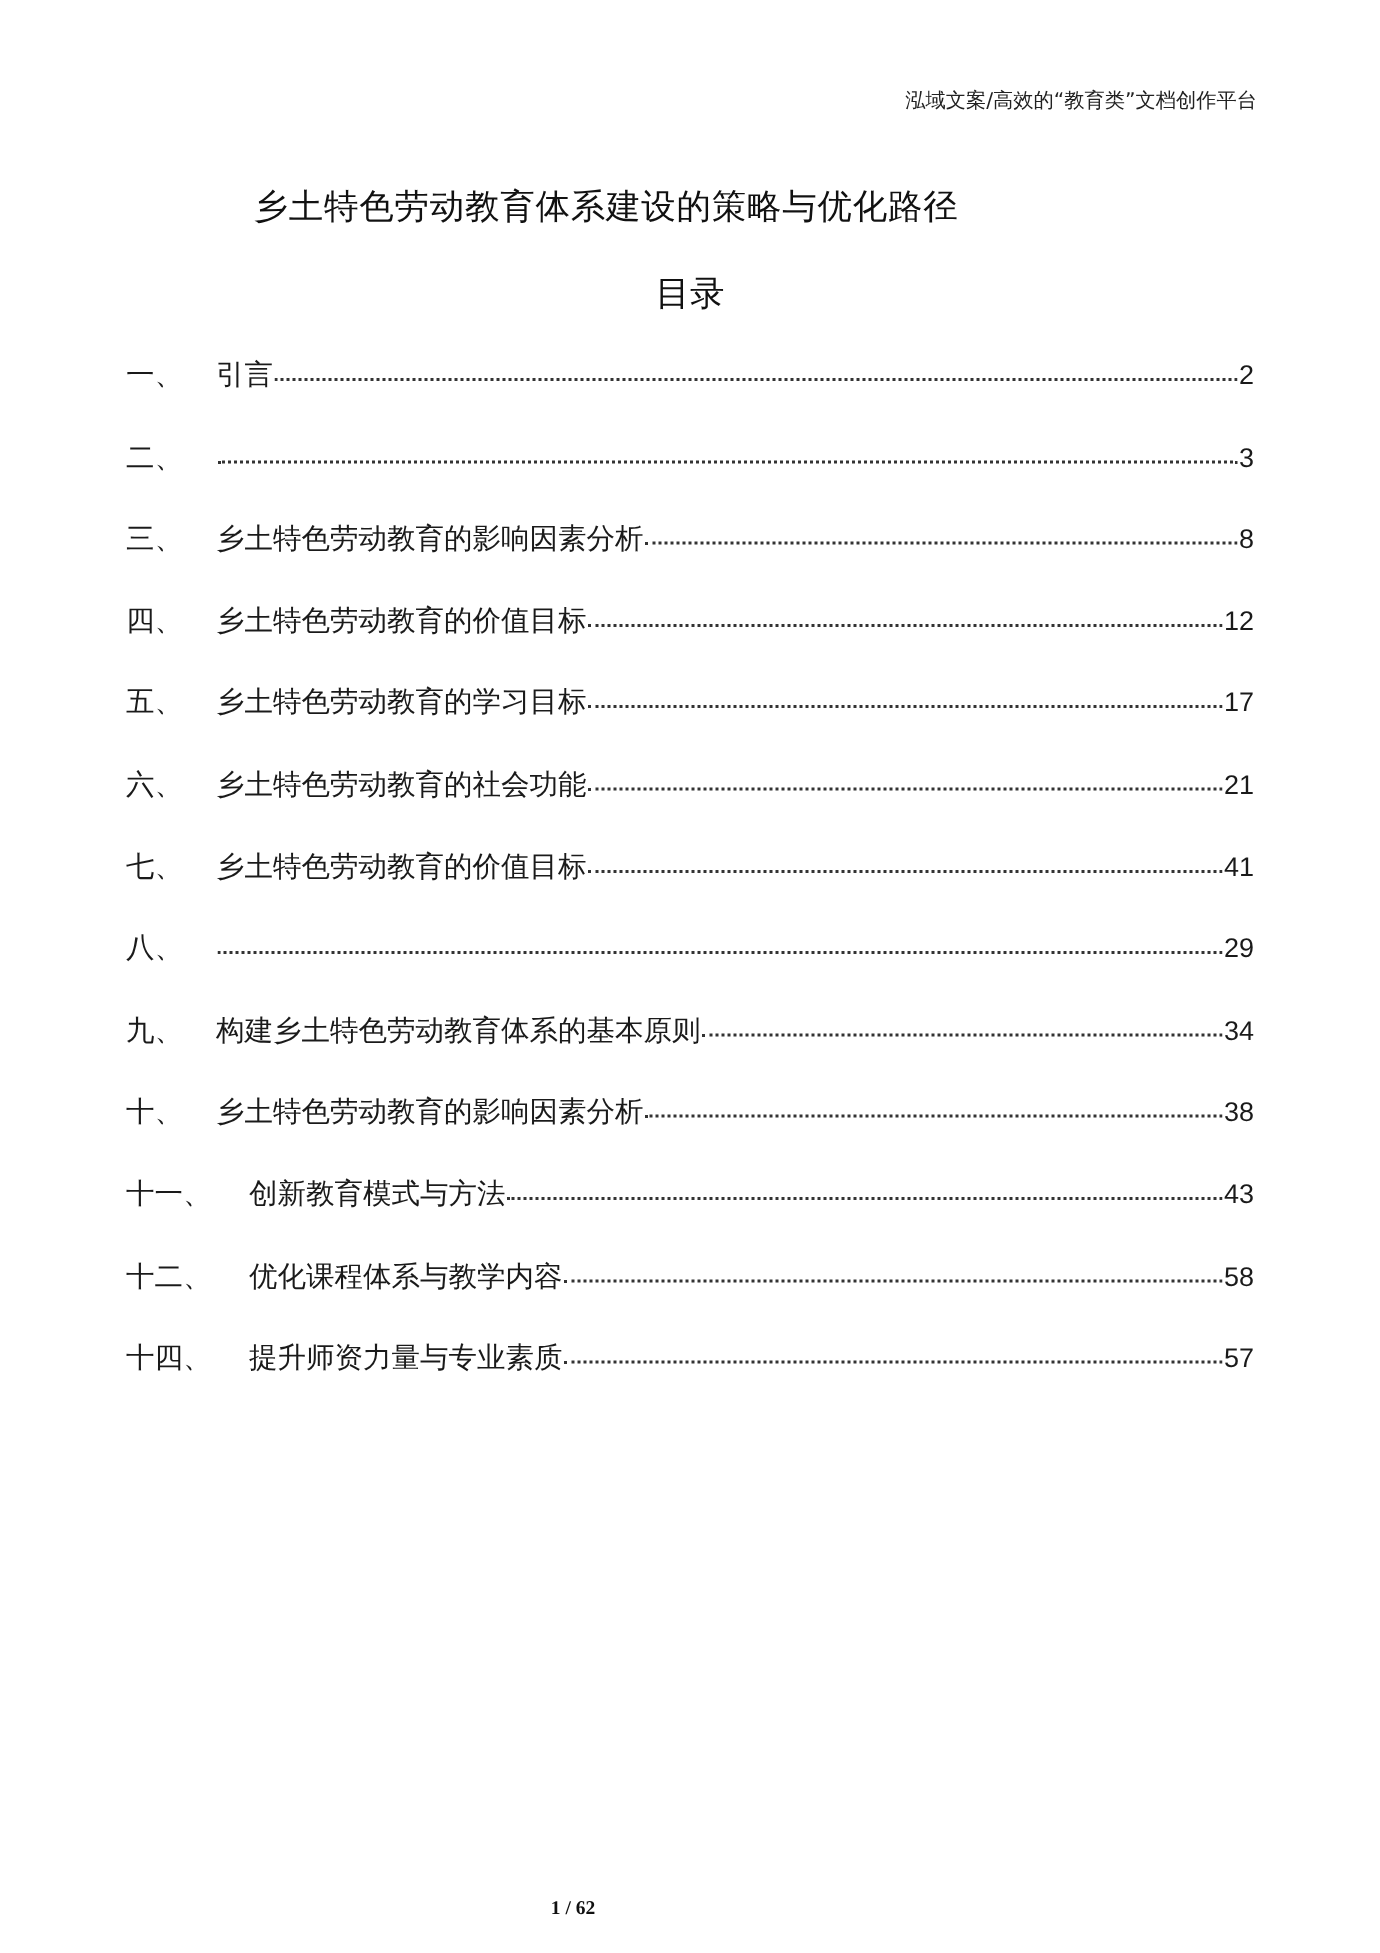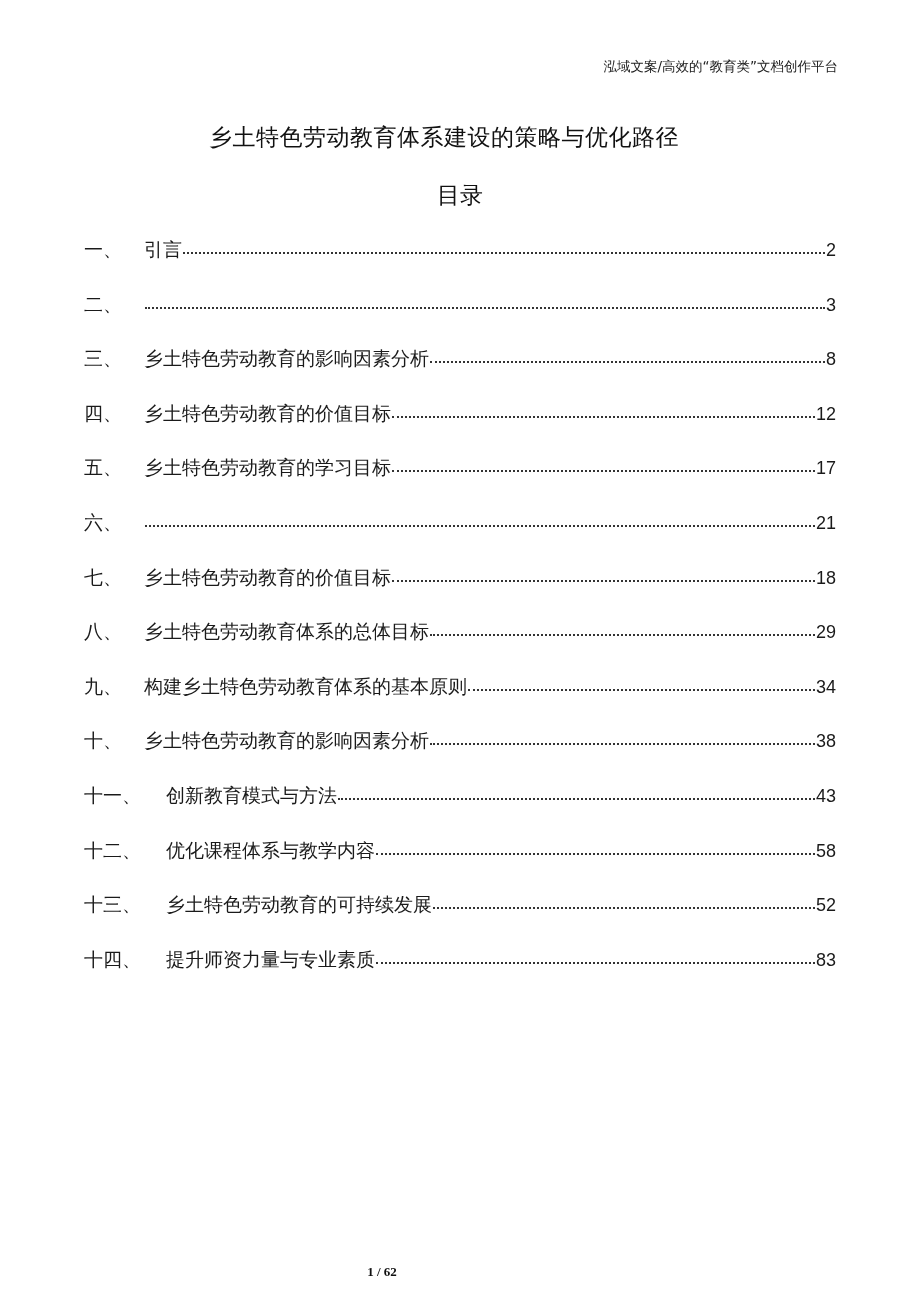--- a/index.html
+++ b/index.html
@@ -25,21 +25,20 @@
     }
     .doc-title {
       position: absolute;
       top: 122px;
       left: 0;
       width: 808px;
       text-align: center;
       font-size: 23px;
       letter-spacing: 0.5px;
       color: #111;
-      margin-left: 40px;
     }
     .toc-heading {
       position: absolute;
       top: 180px;
       left: 0;
       width: 920px;
       text-align: center;
       font-size: 23px;
       color: #111;
     }
@@ -135,32 +134,32 @@
     <span class="toc-page">12</span>
   </div>
   <div class="toc-entry">
     <span class="toc-num short">五、</span>
     <span class="toc-text">乡土特色劳动教育的学习目标</span>
     <span class="toc-dots"></span>
     <span class="toc-page">17</span>
   </div>
   <div class="toc-entry">
     <span class="toc-num short">六、</span>
+    <span class="toc-text">乡土特色劳动教育的社会功能</span>
     <span class="toc-dots"></span>
     <span class="toc-page">21</span>
   </div>
   <div class="toc-entry">
     <span class="toc-num short">七、</span>
     <span class="toc-text">乡土特色劳动教育的价值目标</span>
     <span class="toc-dots"></span>
-    <span class="toc-page">18</span>
+    <span class="toc-page">41</span>
   </div>
   <div class="toc-entry">
     <span class="toc-num short">八、</span>
-    <span class="toc-text">乡土特色劳动教育体系的总体目标</span>
     <span class="toc-dots"></span>
     <span class="toc-page">29</span>
   </div>
   <div class="toc-entry">
     <span class="toc-num short">九、</span>
     <span class="toc-text">构建乡土特色劳动教育体系的基本原则</span>
     <span class="toc-dots"></span>
     <span class="toc-page">34</span>
   </div>
   <div class="toc-entry">
@@ -175,26 +174,20 @@
     <span class="toc-dots"></span>
     <span class="toc-page">43</span>
   </div>
   <div class="toc-entry">
     <span class="toc-num long">十二、</span>
     <span class="toc-text">优化课程体系与教学内容</span>
     <span class="toc-dots"></span>
     <span class="toc-page">58</span>
   </div>
   <div class="toc-entry">
-    <span class="toc-num long">十三、</span>
-    <span class="toc-text">乡土特色劳动教育的可持续发展</span>
-    <span class="toc-dots"></span>
-    <span class="toc-page">52</span>
-  </div>
-  <div class="toc-entry">
     <span class="toc-num long">十四、</span>
     <span class="toc-text">提升师资力量与专业素质</span>
     <span class="toc-dots"></span>
-    <span class="toc-page">83</span>
+    <span class="toc-page">57</span>
   </div>
 </div>
 
 <div class="footer-page">1 / 62</div>
 
 </body></html>

